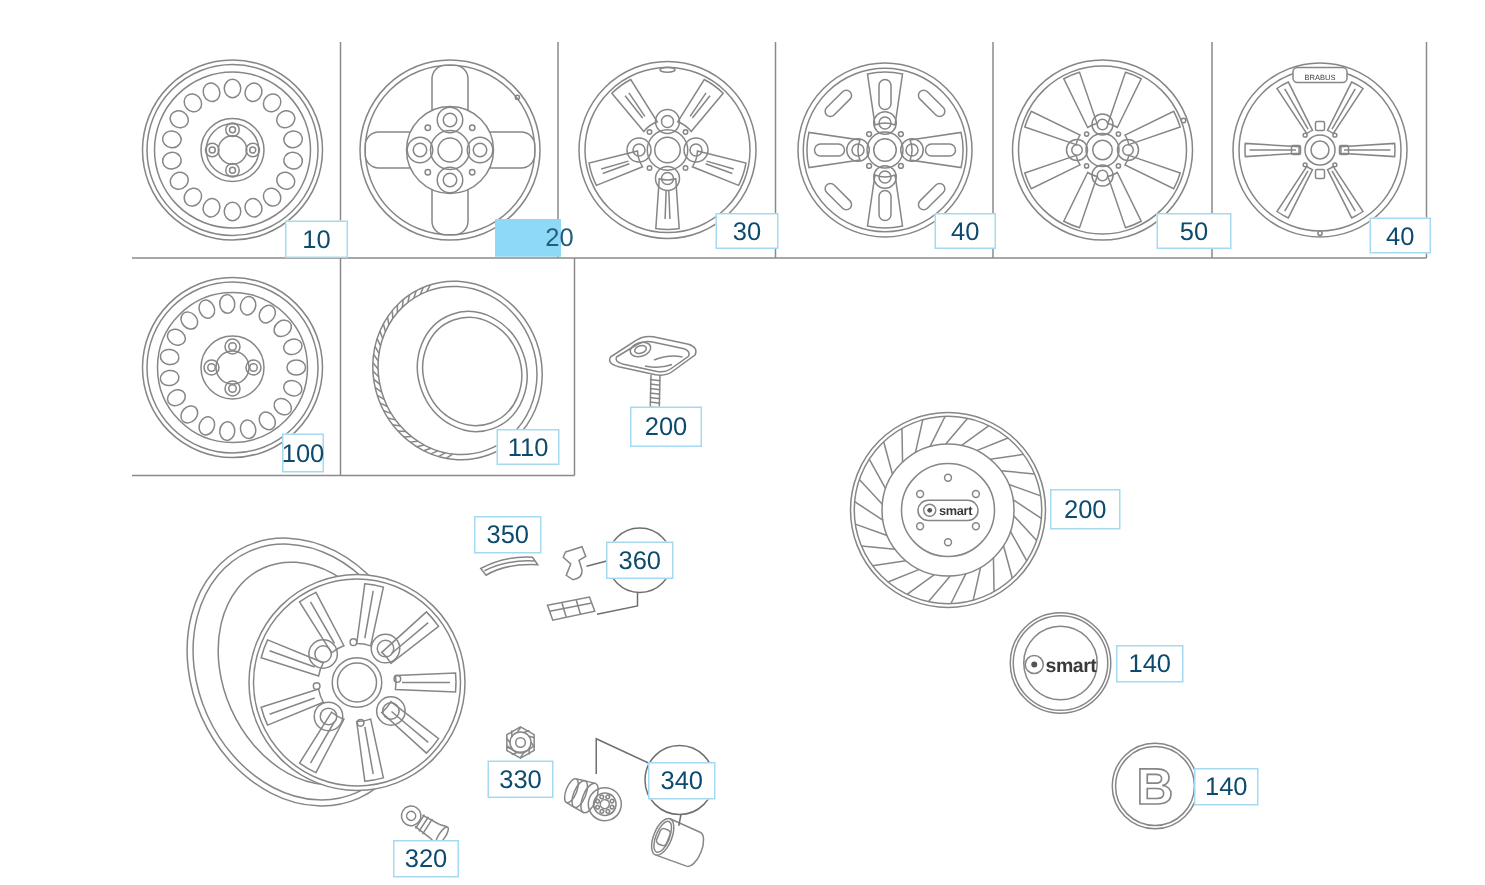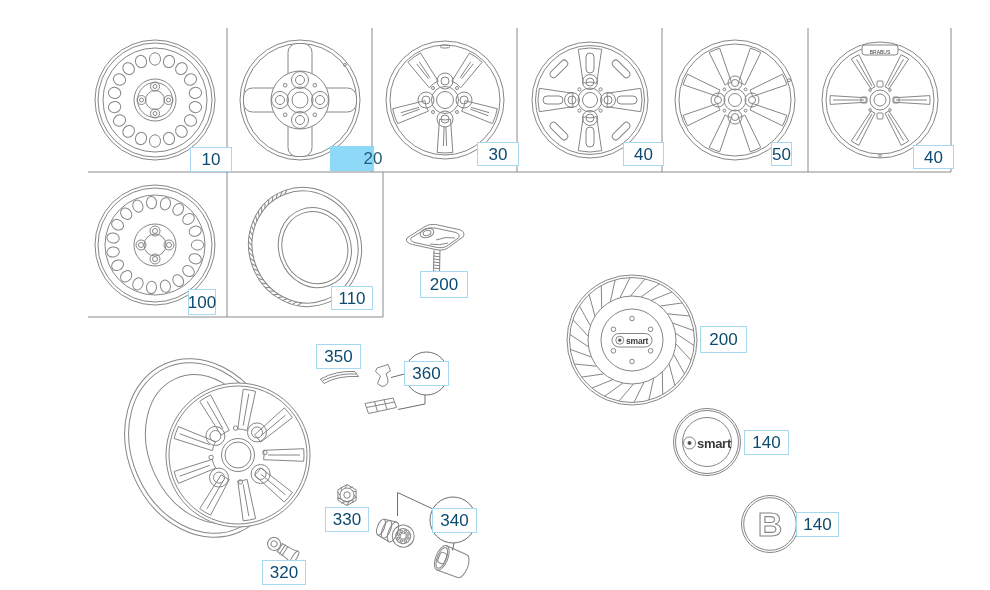--- a/index.html
+++ b/index.html
@@ -479,21 +479,21 @@
     <text x="626" y="343.5" font-size="8.5" font-weight="bold" letter-spacing="-0.2">smart</text>
     <text x="697" y="447.8" font-size="13" font-weight="bold" letter-spacing="-0.3">smart</text>
     <text class="outlineB" x="770" y="536" font-size="34" font-weight="bold" text-anchor="middle">B</text>
     <text x="880" y="53.5" font-size="5" text-anchor="middle" fill="#777">BRABUS</text>
   </svg>
 
   <div class="plabel" style="left:190px;top:147px;width:42px;height:25px">10</div>
   <div class="plabel selected" style="left:330px;top:146px;width:43px;height:25px">20</div>
   <div class="plabel" style="left:477px;top:142px;width:42px;height:24px">30</div>
   <div class="plabel" style="left:623px;top:142px;width:41px;height:24px">40</div>
-  <div class="plabel" style="left:771px;top:142px;width:21px;height:24px">50</div>
+  <div class="plabel" style="left:771px;top:142px;width:50px;height:24px">50</div>
   <div class="plabel" style="left:913px;top:145px;width:41px;height:24px">40</div>
   <div class="plabel" style="left:188px;top:289px;width:28px;height:26px">100</div>
   <div class="plabel" style="left:331px;top:286px;width:42px;height:24px">110</div>
   <div class="plabel" style="left:420px;top:271px;width:48px;height:27px">200</div>
   <div class="plabel" style="left:700px;top:326px;width:47px;height:27px">200</div>
   <div class="plabel" style="left:744px;top:430px;width:45px;height:25px">140</div>
   <div class="plabel" style="left:796px;top:512px;width:43px;height:25px">140</div>
   <div class="plabel" style="left:262px;top:560px;width:44px;height:25px">320</div>
   <div class="plabel" style="left:325px;top:507px;width:44px;height:25px">330</div>
   <div class="plabel" style="left:432px;top:508px;width:45px;height:25px">340</div>

